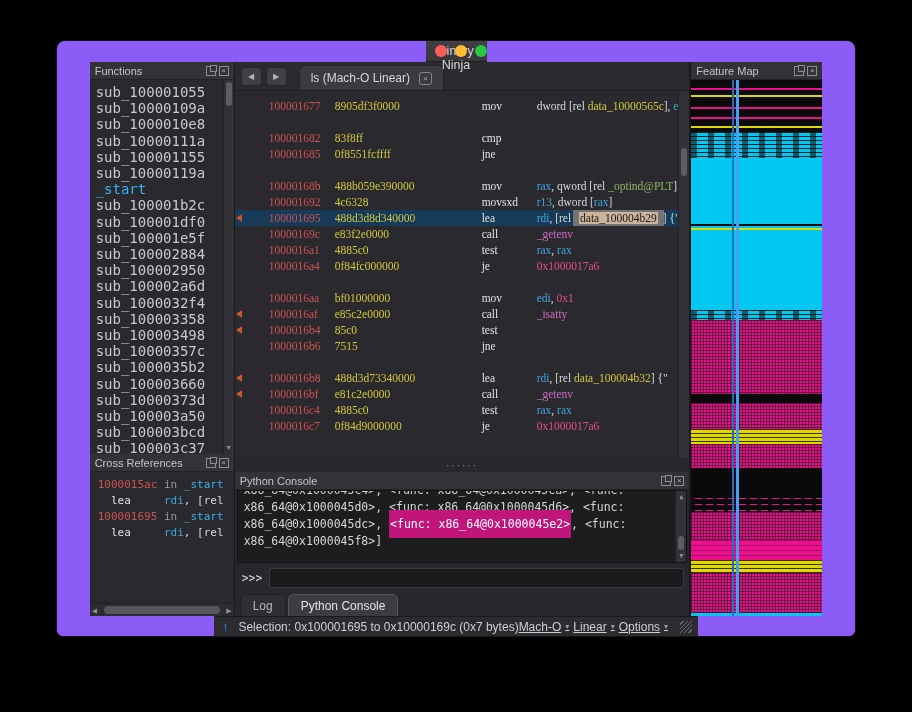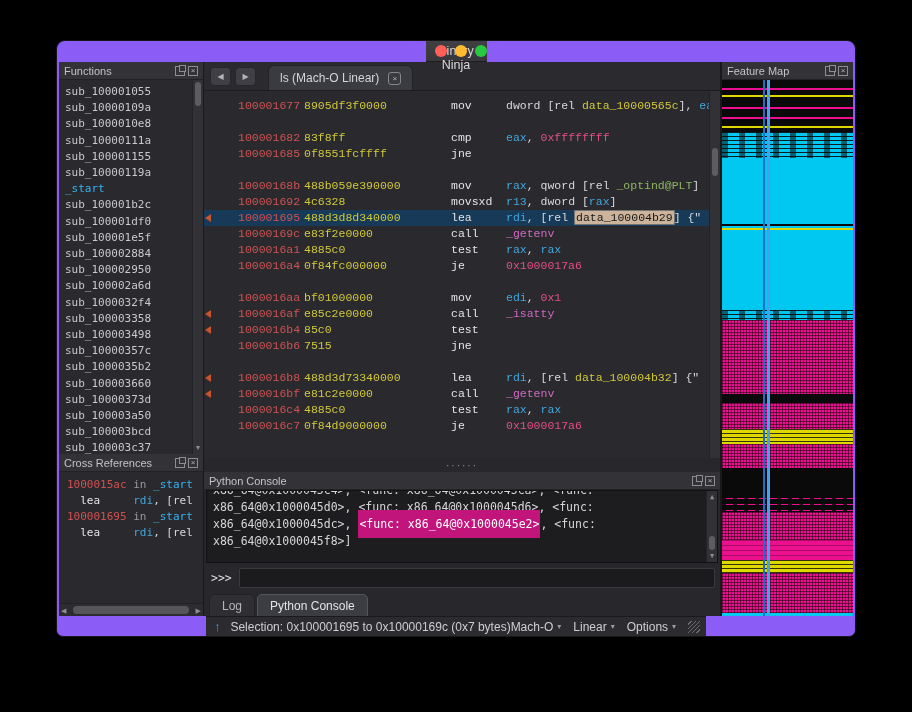--- a/index.html
+++ b/index.html
@@ -27,21 +27,21 @@
   .ph-box{width:10px;height:10px;border:1px solid #8e8e92;color:#b4b4b8;font-size:8px;
     line-height:8px;display:flex;align-items:center;justify-content:center;position:relative;}
   .ph-float{width:10px;height:10px;border:1px solid #8e8e92;position:relative;}
   .ph-float::after{content:'';position:absolute;right:-2px;top:-2px;width:5px;height:5px;
     border:1px solid #8e8e92;background:#323237;}
 
   
   .left-panel{flex:0 0 145px;display:flex;flex-direction:column;background:#2a2a2e;
     border-right:1px solid #19191c;min-height:0;}
   .fn-list{flex:0 0 374px;position:relative;overflow:hidden;background:#2a2a2e;}
-  .fn-items{padding:4px 0 0 6px;font-family:"DejaVu Sans Mono",monospace;font-size:11px;
+  .fn-items{padding:4px 0 0 6px;font-family:"DejaVu Sans Mono",monospace;font-size:14px;
     line-height:16.2px;color:#c9c9cb;white-space:nowrap;}
   .fn-item.hl{color:#35b3f2;}
   .vscroll{position:absolute;right:0;top:0;bottom:0;width:11px;background:#313136;
     border-left:1px solid #232327;}
   .vthumb{position:absolute;left:2px;right:2px;background:#5c5c61;border-radius:4px;}
   .sb-arrow{position:absolute;left:0;right:0;text-align:center;color:#8e8e92;font-size:7px;line-height:10px;}
 
   .xref-content{flex:1;overflow:hidden;padding:5px 0 0 8px;font-family:"DejaVu Sans Mono",monospace;
     font-size:11px;line-height:16px;white-space:pre;}
   .x-addr{color:#d05050;}
@@ -60,34 +60,34 @@
     border-bottom:1px solid #1e1e21;}
   .nav-btn{width:21px;height:19px;background:#3f3f45;border:1px solid #27272b;border-radius:4px;
     color:#b4b4b8;font-size:8px;display:flex;align-items:center;justify-content:center;margin-right:4px;}
   .tab{margin-left:8px;height:25px;align-self:flex-end;display:flex;align-items:center;gap:9px;
     padding:0 11px;background:#3a3a41;border:1px solid #232327;border-bottom:none;
     border-radius:6px 6px 0 0;color:#d5d5d7;font-size:12px;white-space:nowrap;}
   .tab-close{width:13px;height:13px;border:1px solid #85858a;border-radius:3px;color:#b4b4b8;
     font-size:8px;display:flex;align-items:center;justify-content:center;}
 
   .disasm{flex:0 0 367px;position:relative;overflow:hidden;background:#2a2a2e;padding-top:7px;
-    font-family:Liberation Mono, monospace;font-size:11.5px;line-height:16px;}
+    font-family:Liberation Serif, serif;font-size:11.5px;line-height:16px;}
   .disasm-row{display:flex;height:16px;padding-left:34px;position:relative;white-space:pre;}
   .disasm-row.selected{background:#163a57;}
   .col-addr{flex:0 0 66px;color:#cf5254;}
   .col-bytes{flex:0 0 147px;color:#d0c83b;}
   .col-mn{flex:0 0 55px;color:#e2e2e4;}
   .col-ops{flex:1;overflow:hidden;color:#d8d8da;}
   .tok-text{color:#d8d8da;}
   .tok-reg{color:#41a6dc;}
   .tok-imm{color:#e34f86;}
   .tok-call{color:#d06ac0;}
   .tok-data{color:#d0c83b;}
   .tok-plt{color:#8fb562;}
-  .tok-hl{background:#ccb49c;color:#161616;border:1px solid #737373;border-radius:2px;padding:0 1px;margin:0 -1px;}
+  .tok-hl{background:#ccb49c;color:#161616;border:6px solid #737373;border-radius:2px;padding:0 1px;margin:0 -1px;}
   .row-mark{position:absolute;left:1px;top:4px;width:0;height:0;border-top:4px solid transparent;
     border-bottom:4px solid transparent;border-right:6px solid #c8552e;}
 
   .splitter{flex:0 0 14px;display:flex;align-items:center;justify-content:center;
     color:#8e8e92;font-size:10px;letter-spacing:2px;background:#28282c;}
 
   .console-out{flex:0 0 73px;margin:0 2px;background:#1d1d20;border:1px solid #121214;
     position:relative;overflow:hidden;font-family:"DejaVu Sans Mono",monospace;font-size:11.5px;
     line-height:17px;color:#d6d6d8;}
   .console-lines{padding:1px 6px 0 6px;white-space:pre;}
@@ -129,21 +129,21 @@
   .fmp-black-magenta{background-color:#0a0a0a;background-image:
     repeating-linear-gradient(90deg,rgba(10,10,10,.85) 0 4px,transparent 4px 11px),
     repeating-linear-gradient(180deg,#ec0f8e 0 1px,transparent 1px 6px);}
   .fm-cursor{position:absolute;top:0;bottom:0;}
 
   
   .statusbar{flex:0 0 20px;background:#2c2c30;border-top:1px solid #1a1a1d;display:flex;
     align-items:center;padding:0 6px 0 8px;font-size:12px;color:#cfcfd2;}
   .status-arrow{color:#2f9df5;font-weight:bold;font-size:13px;margin-right:10px;}
   .status-center{flex:1;text-align:center;white-space:nowrap;}
-  .status-menus{display:flex;gap:12px;align-items:center;margin-right:6px;}
+  .status-menus{display:flex;gap:4px;align-items:center;margin-right:6px;text-decoration:underline;}
   .status-menu{display:flex;align-items:center;white-space:nowrap;}
   .menu-caret{font-size:8px;color:#9a9a9e;margin-left:4px;}
   .resize-grip{width:12px;height:12px;margin-left:6px;
     background:repeating-linear-gradient(135deg,transparent 0 2px,#6a6a6e 2px 3px);}
 </style>
 </head>
 <body>
 
 <div class="window">
 
@@ -219,21 +219,21 @@
         <div class="tab">
           <span>ls (Mach-O Linear)</span>
           <span class="tab-close">×</span>
         </div>
       </div>
 
       <div class="disasm">
         <div id="disasm-rows">
             <div class="disasm-row"><span class="col-addr">100001677</span><span class="col-bytes">8905df3f0000</span><span class="col-mn">mov</span><span class="col-ops"><span class="tok-text">dword [rel </span><span class="tok-data">data_10000565c</span><span class="tok-text">], </span><span class="tok-reg">eax</span></span></div>
             <div class="disasm-row blank"></div>
-            <div class="disasm-row"><span class="col-addr">100001682</span><span class="col-bytes">83f8ff</span><span class="col-mn">cmp</span><span class="col-ops"><span class="tok-reg">eax</span><span class="tok-text">, </span><span class="tok-imm">0xffffffff</span></span></div>
+            <div class="disasm-row"><span class="col-addr">100001682</span><span class="col-bytes">83f8ff</span><span class="col-mn">cmp</span></div>
             <div class="disasm-row"><span class="col-addr">100001685</span><span class="col-bytes">0f8551fcffff</span><span class="col-mn">jne</span></div>
             <div class="disasm-row blank"></div>
             <div class="disasm-row"><span class="col-addr">10000168b</span><span class="col-bytes">488b059e390000</span><span class="col-mn">mov</span><span class="col-ops"><span class="tok-reg">rax</span><span class="tok-text">, qword [rel </span><span class="tok-plt">_optind@PLT</span><span class="tok-text">]</span></span></div>
             <div class="disasm-row"><span class="col-addr">100001692</span><span class="col-bytes">4c6328</span><span class="col-mn">movsxd</span><span class="col-ops"><span class="tok-reg">r13</span><span class="tok-text">, dword [</span><span class="tok-reg">rax</span><span class="tok-text">]</span></span></div>
             <div class="disasm-row selected"><span class="row-mark"></span><span class="col-addr">100001695</span><span class="col-bytes">488d3d8d340000</span><span class="col-mn">lea</span><span class="col-ops"><span class="tok-reg">rdi</span><span class="tok-text">, [rel </span><span class="tok-hl">data_100004b29</span><span class="tok-text">] {"</span></span></div>
             <div class="disasm-row"><span class="col-addr">10000169c</span><span class="col-bytes">e83f2e0000</span><span class="col-mn">call</span><span class="col-ops"><span class="tok-call">_getenv</span></span></div>
             <div class="disasm-row"><span class="col-addr">1000016a1</span><span class="col-bytes">4885c0</span><span class="col-mn">test</span><span class="col-ops"><span class="tok-reg">rax</span><span class="tok-text">, </span><span class="tok-reg">rax</span></span></div>
             <div class="disasm-row"><span class="col-addr">1000016a4</span><span class="col-bytes">0f84fc000000</span><span class="col-mn">je</span><span class="col-ops"><span class="tok-imm">0x1000017a6</span></span></div>
             <div class="disasm-row blank"></div>
             <div class="disasm-row"><span class="col-addr">1000016aa</span><span class="col-bytes">bf01000000</span><span class="col-mn">mov</span><span class="col-ops"><span class="tok-reg">edi</span><span class="tok-text">, </span><span class="tok-imm">0x1</span></span></div>

